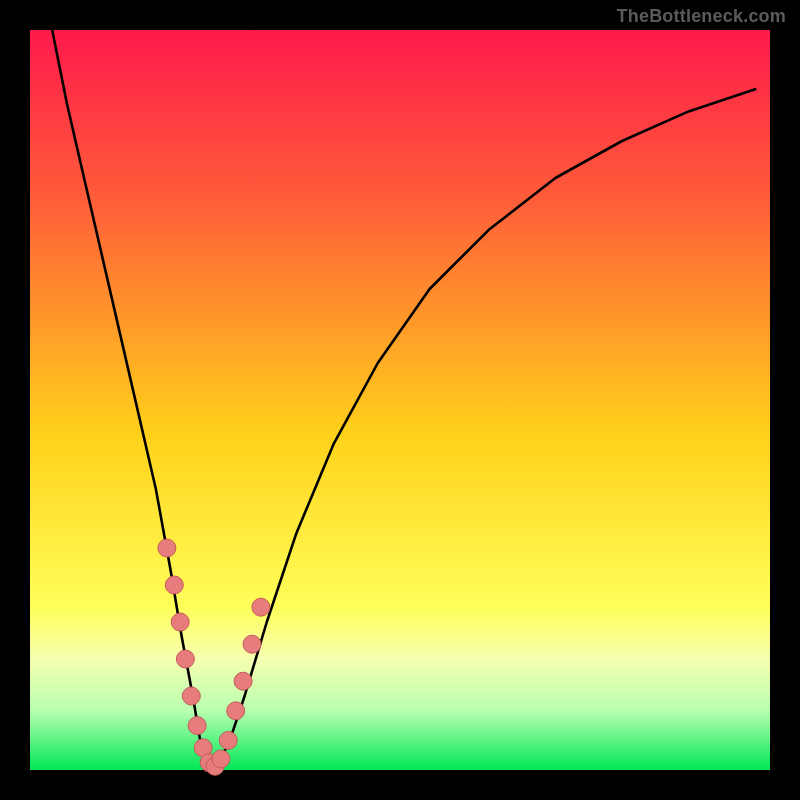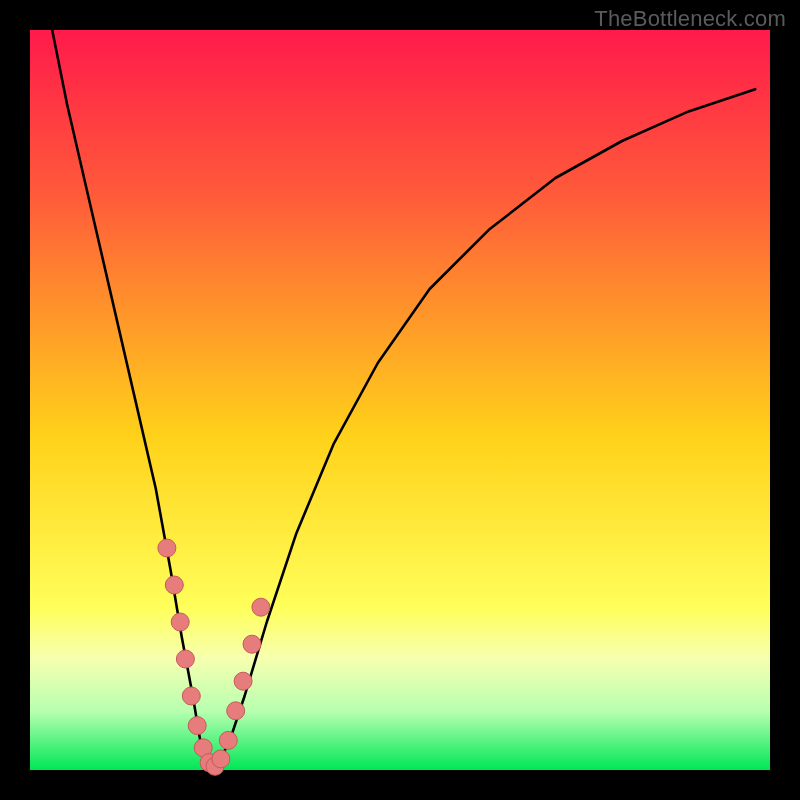--- a/index.html
+++ b/index.html
@@ -27,23 +27,23 @@
       var(--c-band1) 85%,
       var(--c-band2) 92%,
       var(--c-bottom) 100%
     );
   }
   .watermark {
     position: absolute;
     top: 6px;
     right: 14px;
     color: #5b5b5b;
-    font-size: 22px;
+    font-size: 18px;
     letter-spacing: 0.2px;
-    font-weight: 400;
+    font-weight: 700;
     user-select: none;
   }
   svg {
     position: absolute;
     inset: 0;
   }
 </style>
 </head>
 <body>
 

